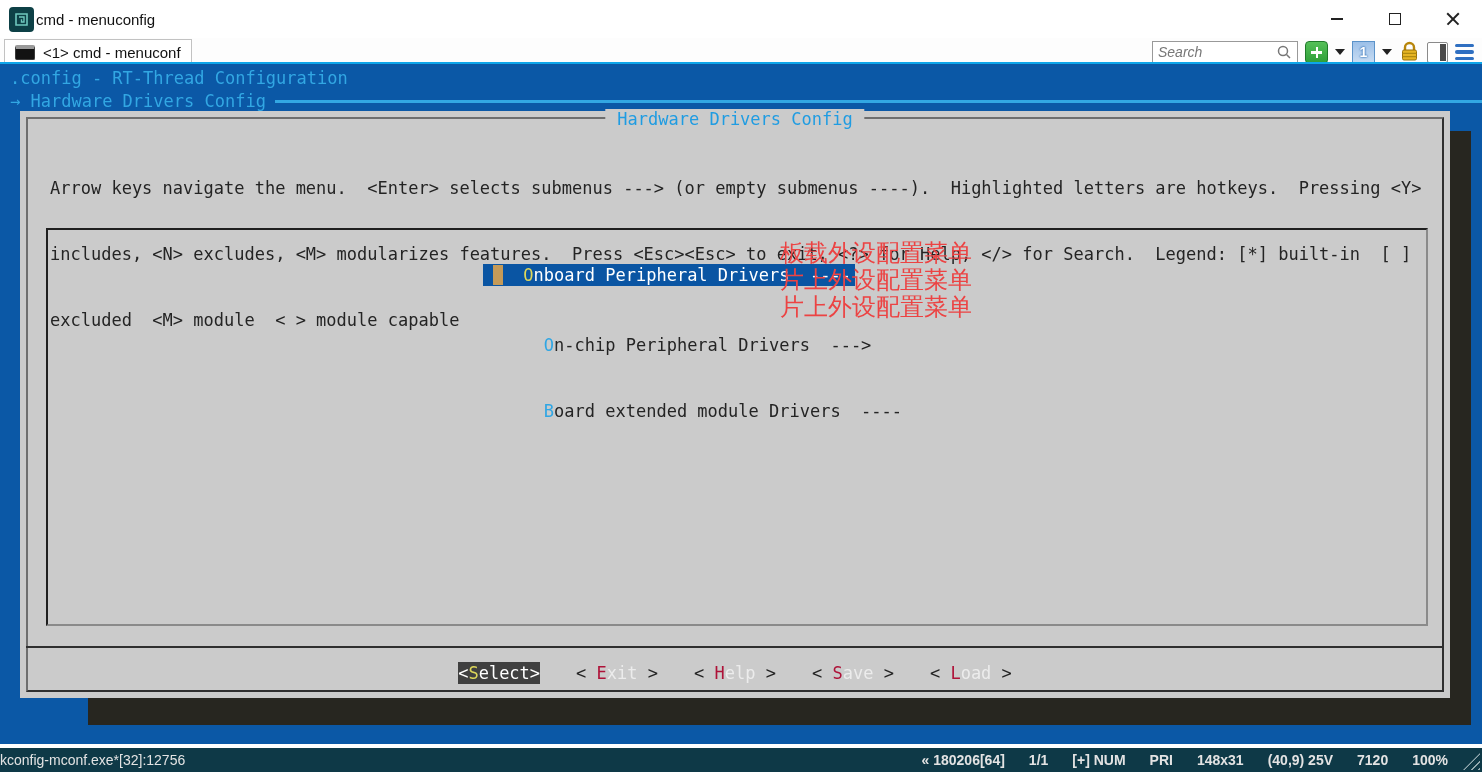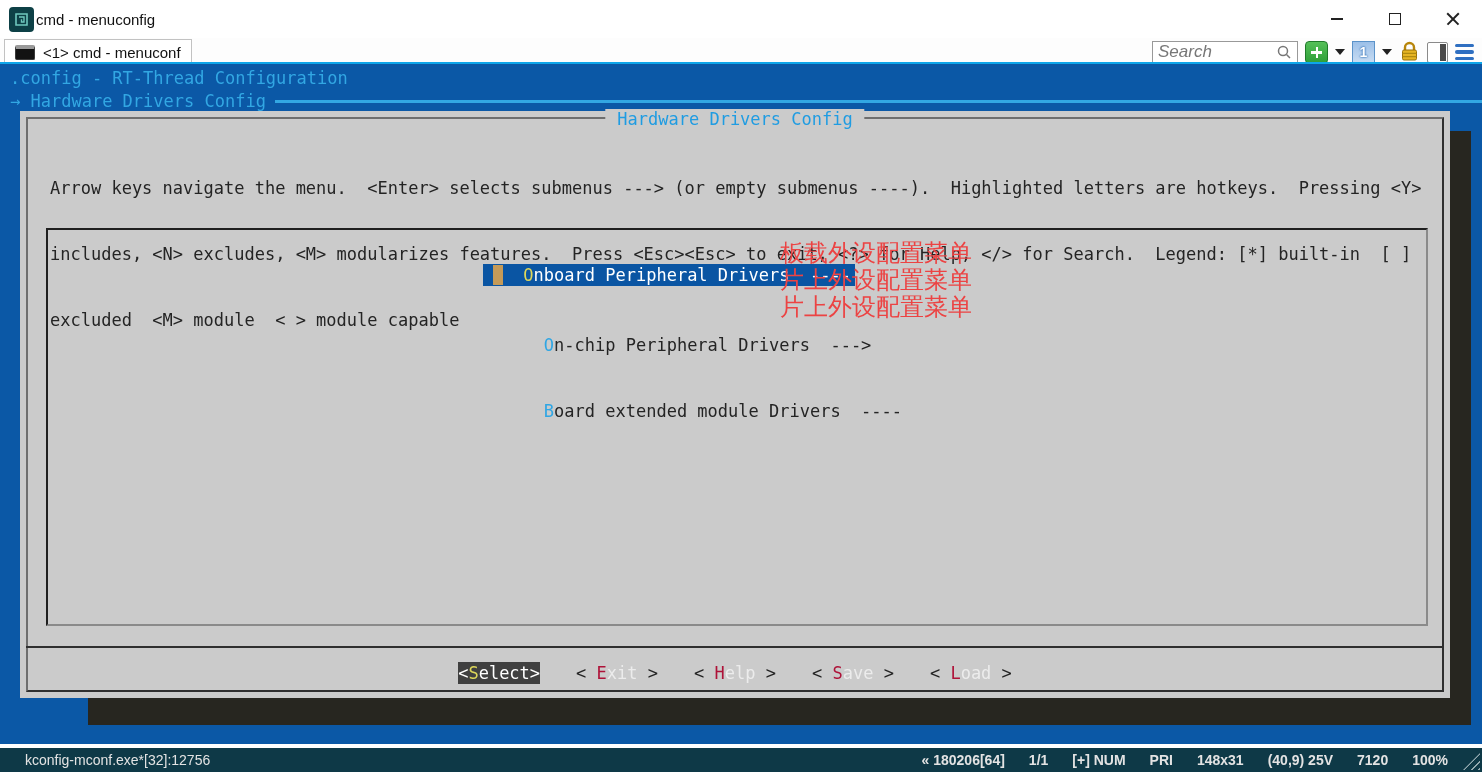--- a/index.html
+++ b/index.html
@@ -19,21 +19,21 @@
   .glyph-close::before { transform:rotate(45deg); }
   .glyph-close::after { transform:rotate(-45deg); }
 
   
   .tabbar { position:absolute; top:38px; left:0; width:100%; height:28px; background:#fdfdfd; display:flex; align-items:center; }
   .tab { display:flex; align-items:center; gap:8px; height:26px; margin-left:4px; padding:0 10px; background:#fff; border:1px solid #c2c2c2; }
   .console-icon { width:20px; height:15px; background:#121212; border:1px solid #3a3a3a; border-top:4px solid #9a9a9a; border-radius:2px; }
   .tab-label { font-size:15px; color:#111; }
   .tab-controls { margin-left:auto; display:flex; align-items:center; gap:7px; margin-right:8px; }
   .search-box { width:146px; height:23px; border:1px solid #999; background:#fff; display:flex; align-items:center; padding:0 5px; }
-  .search-box input { flex:1; border:none; outline:none; font-size:17px; font-style:italic; color:#444; font-family:"Liberation Sans",sans-serif; min-width:0; }
+  .search-box input { flex:1; border:none; outline:none; font-size:14px; font-style:italic; color:#444; font-family:"Liberation Sans",sans-serif; min-width:0; }
   .search-box input::placeholder { color:#777; font-style:italic; }
   .btn-plus { position:relative; width:23px; height:23px; border-radius:4px; border:1px solid #1f7a2a; background:linear-gradient(#55c058,#2e9e38); }
   .btn-plus::before, .btn-plus::after { content:""; position:absolute; background:#fff; }
   .btn-plus::before { left:5px; top:9.5px; width:11px; height:2.5px; }
   .btn-plus::after { left:9.5px; top:5px; width:2.5px; height:11px; }
   .caret-down { width:0; height:0; border-left:5px solid transparent; border-right:5px solid transparent; border-top:6px solid #222; }
   .btn-one { width:23px; height:23px; border:1px solid #5b93c9; background:linear-gradient(#9cc0e8,#c9ddf3); display:flex; align-items:center; justify-content:center; font-size:14px; font-weight:bold; color:#fff; text-shadow:0 0 2px #2a6db5, 0 0 2px #2a6db5; }
   .icon-split { width:21px; height:21px; border:1px solid #8a8a8a; background:#fff; position:relative; border-radius:2px; }
   .icon-split::after { content:""; position:absolute; right:1px; top:1px; bottom:1px; width:6px; background:#4a4a4a; }
   .icon-burger { display:flex; flex-direction:column; gap:3px; }
@@ -66,21 +66,21 @@
   .buttons { position:absolute; left:0; right:0; top:551px; display:flex; justify-content:center; gap:36px; font-size:17px; line-height:22px; white-space:pre; }
   .dlg-btn { color:#ececec; }
   .dlg-btn .bracket { color:#242424; }
   .dlg-btn .hk { color:#ae1238; }
   .dlg-btn.selected { background:#404040; color:#ffffff; }
   .dlg-btn.selected .bracket { color:#ffffff; }
   .dlg-btn.selected .hk { color:#ded75a; }
 
   
   .statusbar { position:absolute; left:0; top:748px; width:1482px; height:24px; background:#0e3947; color:#e3e3e3; font-size:14px; display:flex; align-items:center; }
-  .status-left { margin-left:9px; white-space:pre;padding-left:16px; }
+  .status-left { margin-left:0; white-space:pre; }
   .status-right { margin-left:auto; display:flex; gap:24px; margin-right:34px; white-space:pre;font-weight:bold; }
   .grip { position:absolute; right:2px; bottom:2px; width:17px; height:17px; background:repeating-linear-gradient(-45deg, #93a9af 0 1.5px, transparent 1.5px 5.5px); clip-path:polygon(100% 0, 100% 100%, 0 100%); }
 </style>
 </head>
 <body>
 
 <div class="window">
 
   <div class="titlebar">
     <div class="app-icon">

